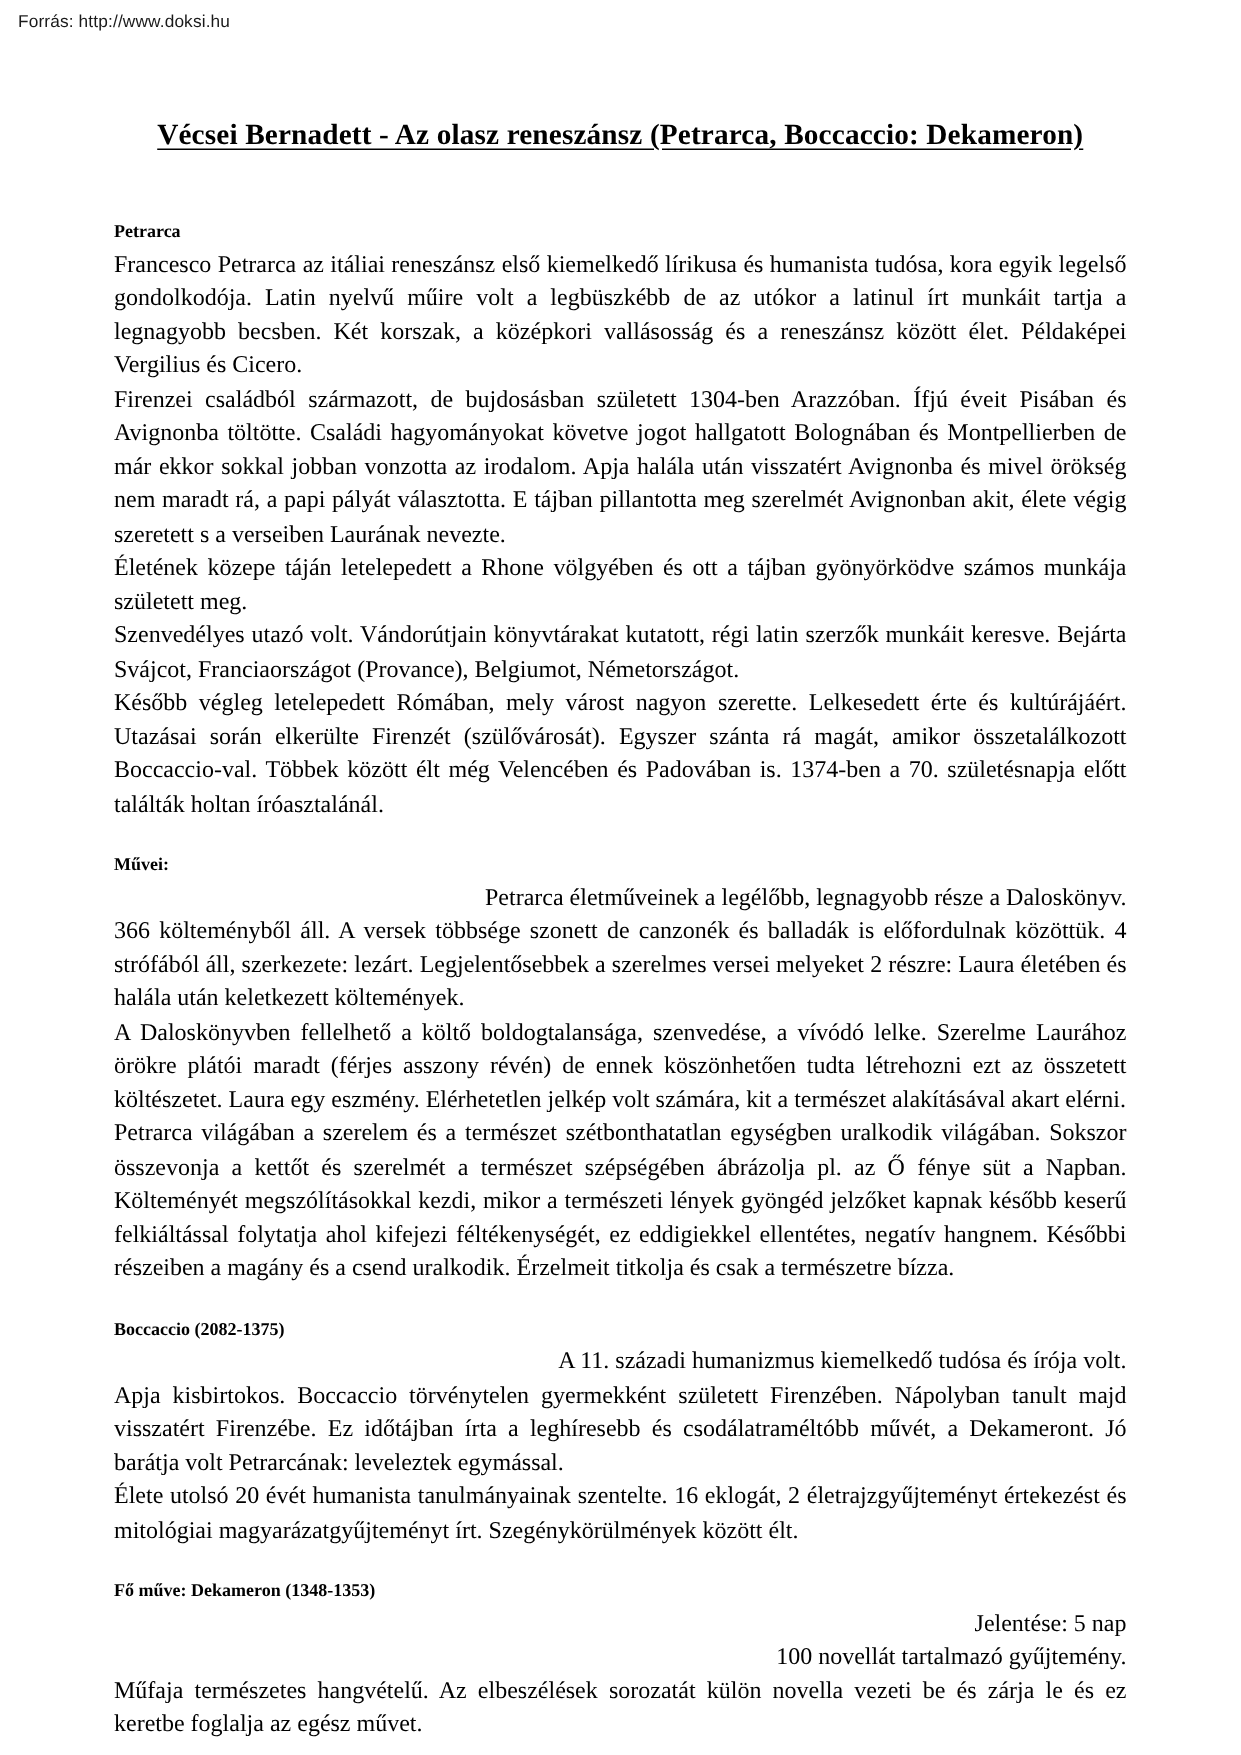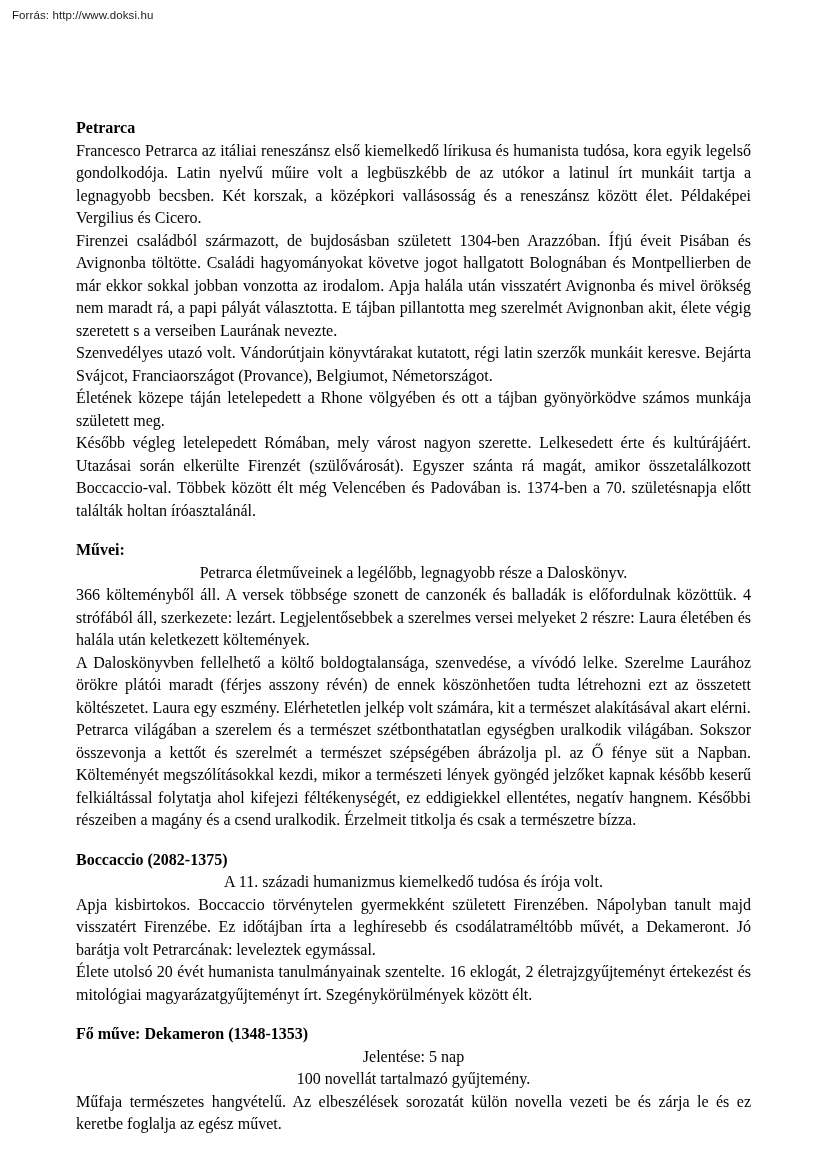--- a/index.html
+++ b/index.html
@@ -58,58 +58,59 @@
 
   .section {
     margin: 0;
   }
 
   .section + .section {
     margin-top: 17px;
   }
 
   .heading {
-    font-size: 16px;
+    font-size: 12px;
     line-height: 22.5px;
     font-weight: bold;
     margin: 0;
     text-align: left;
   }
 
   p.para {
     font-size: 16px;
     line-height: 22.5px;
     margin: 0;
     text-align: justify;
     text-justify: inter-word;
     hyphens: none;
   }
 
   p.para.left {
-    text-align: center;
+    text-align: right;
   }
 </style>
 </head>
 <body>
 
 <div class="page">
 
   <div class="source-header">Forrás: http://www.doksi.hu</div>
 
   <div class="doc">
 
+    <h1 class="doc-title">Vécsei Bernadett - Az olasz reneszánsz (Petrarca, Boccaccio: Dekameron)</h1>
 
     <div class="spacer-title"></div>
 
     <div class="section">
       <div class="heading">Petrarca</div>
       <p class="para">Francesco Petrarca az itáliai reneszánsz első kiemelkedő lírikusa és humanista tudósa, kora egyik legelső gondolkodója. Latin nyelvű műire volt a legbüszkébb de az utókor a latinul írt munkáit tartja a legnagyobb becsben. Két korszak, a középkori vallásosság és a reneszánsz között élet. Példaképei Vergilius és Cicero.</p>
       <p class="para">Firenzei családból származott, de bujdosásban született 1304-ben Arazzóban. Ífjú éveit Pisában és Avignonba töltötte. Családi hagyományokat követve jogot hallgatott Bolognában és Montpellierben de már ekkor sokkal jobban vonzotta az irodalom. Apja halála után visszatért Avignonba és mivel örökség nem maradt rá, a papi pályát választotta. E tájban pillantotta meg szerelmét Avignonban akit, élete végig szeretett s a verseiben Laurának nevezte.</p>
+      <p class="para">Életének közepe táján letelepedett a Rhone völgyében és ott a tájban gyönyörködve számos munkája született meg.</p>
       <p class="para">Szenvedélyes utazó volt. Vándorútjain könyvtárakat kutatott, régi latin szerzők munkáit keresve. Bejárta Svájcot, Franciaországot (Provance), Belgiumot, Németországot.</p>
-      <p class="para">Életének közepe táján letelepedett a Rhone völgyében és ott a tájban gyönyörködve számos munkája született meg.</p>
       <p class="para">Később végleg letelepedett Rómában, mely várost nagyon szerette. Lelkesedett érte és kultúrájáért. Utazásai során elkerülte Firenzét (szülővárosát). Egyszer szánta rá magát, amikor összetalálkozott Boccaccio-val.  Többek között élt még Velencében és Padovában is. 1374-ben a 70. születésnapja előtt találták holtan íróasztalánál.</p>
     </div>
 
     <div class="section">
       <div class="heading">Művei:</div>
       <p class="para left">Petrarca életműveinek a legélőbb, legnagyobb része a Daloskönyv.</p>
       <p class="para">366 költeményből áll. A versek többsége szonett de canzonék és balladák is előfordulnak közöttük. 4 strófából áll, szerkezete: lezárt. Legjelentősebbek a szerelmes versei melyeket 2 részre: Laura életében és halála után keletkezett költemények.</p>
       <p class="para">A Daloskönyvben fellelhető a költő boldogtalansága, szenvedése, a vívódó lelke. Szerelme Laurához örökre plátói maradt (férjes asszony révén) de ennek köszönhetően tudta létrehozni ezt az összetett költészetet. Laura egy eszmény. Elérhetetlen jelkép volt számára, kit a természet alakításával akart elérni.</p>
       <p class="para">Petrarca világában a szerelem és a természet szétbonthatatlan egységben uralkodik világában. Sokszor összevonja a kettőt és szerelmét a természet szépségében ábrázolja pl. az Ő fénye süt a Napban. Költeményét megszólításokkal kezdi, mikor a természeti lények gyöngéd jelzőket kapnak később keserű felkiáltással folytatja ahol kifejezi féltékenységét, ez eddigiekkel ellentétes, negatív hangnem. Későbbi részeiben a magány és a csend uralkodik. Érzelmeit titkolja és csak a természetre bízza.</p>
     </div>

